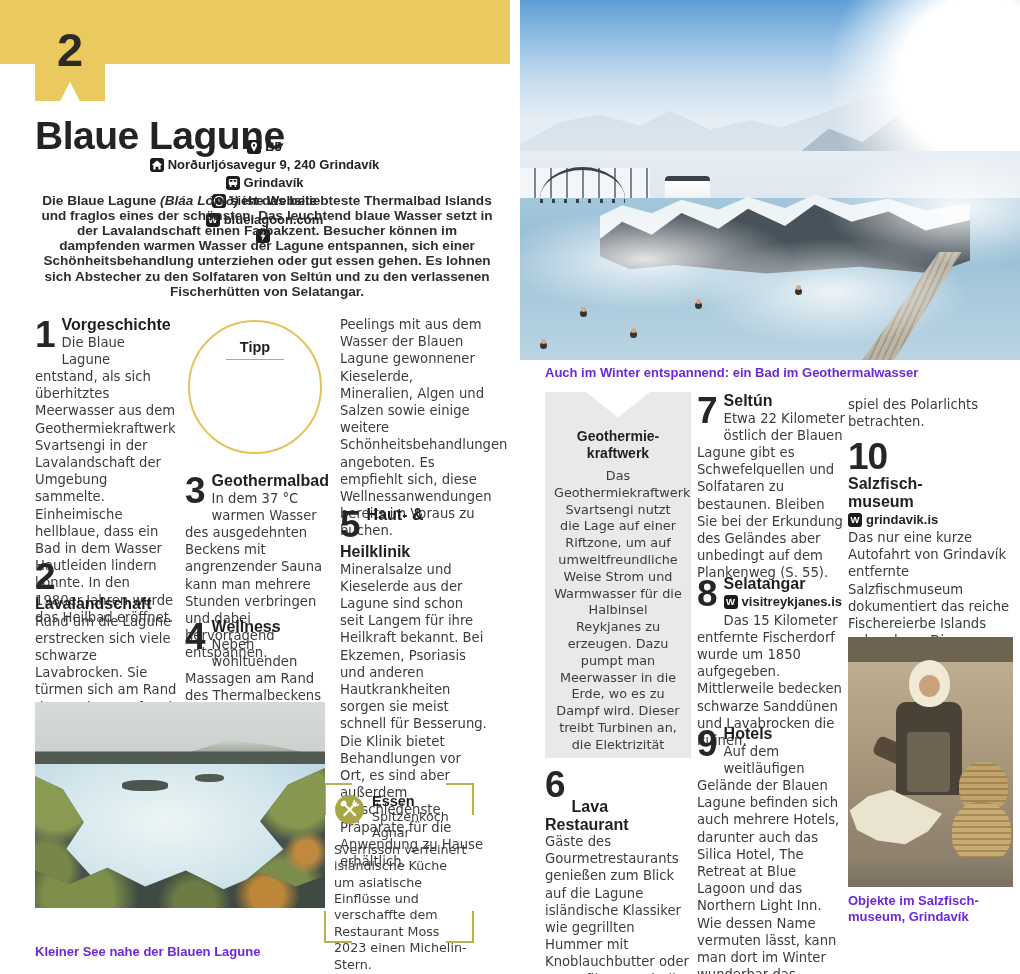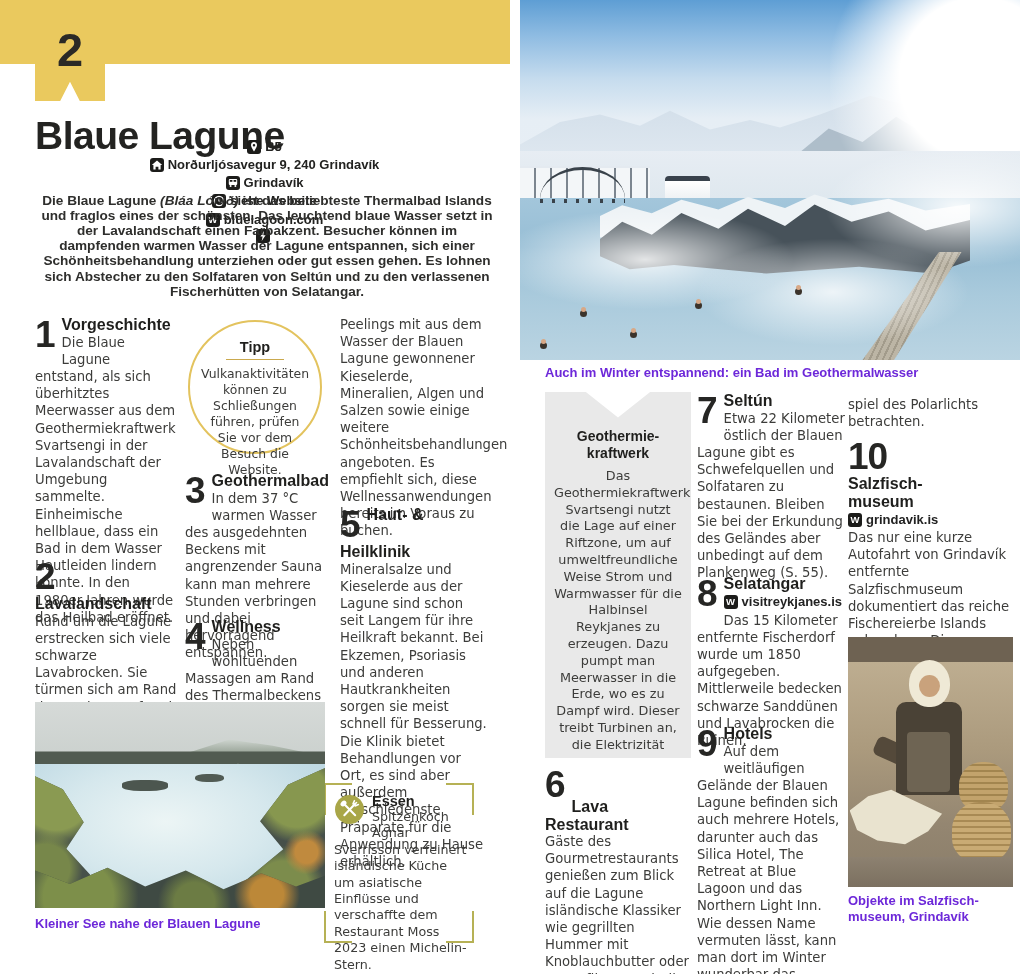--- a/index.html
+++ b/index.html
@@ -233,21 +233,20 @@
 
   <div class="sec" style="left:35px;top:558px;width:142px;">
     <span class="num">2</span>
     <h3>Lavalandschaft</h3>
     <p>Rund um die Lagune erstrecken sich viele schwarze Lavabrocken. Sie türmen sich am Rand des Beckens auf und schließen das hellblaue Wasser ein.</p>
   </div>
 
   <div class="tip">
     <h4>Tipp</h4>
     <span class="rule"></span>
-    <p>Vulkanaktivitäten können zu Schließungen führen, prüfen Sie vor dem Besuch die Website.</p>
   </div>
 
   <div class="sec" style="left:185px;top:472px;width:146px;">
     <span class="num">3</span>
     <h3>Geothermalbad</h3>
     <p>In dem 37 °C warmen Wasser des ausgedehnten Beckens mit angrenzender Sauna kann man mehrere Stunden verbringen und dabei hervorragend entspannen.</p>
   </div>
 
   <div class="sec" style="left:185px;top:618px;width:146px;">
     <span class="num">4</span>
@@ -291,21 +290,21 @@
     <div class="ph pl-sky"></div>
     <div class="ph pl-hill"></div>
     <div class="ph pl-band"></div>
     <div class="ph pl-water"></div>
     <div class="ph pl-isle1"></div>
     <div class="ph pl-isle2"></div>
     <div class="ph pl-left"></div>
     <div class="ph pl-right"></div>
     <div class="ph pl-bottom"></div>
   </div>
-  <div class="caption" style="left:35px;top:916px;width:300px;">Kleiner See nahe der Blauen Lagune</div>
+  <div class="caption" style="left:35px;top:944px;width:300px;">Kleiner See nahe der Blauen Lagune</div>
 
   <div class="photo photo-main">
     <div class="ph pm-sky"></div>
     <div class="ph pm-mtnfar"></div>
     <div class="ph pm-mtnright"></div>
     <div class="ph pm-steam"></div>
     <div class="ph pm-snowfield"></div>
     <div class="ph pm-plant"></div>
     <div class="ph pm-tank"></div>
     <div class="ph pm-lagoon"></div>

